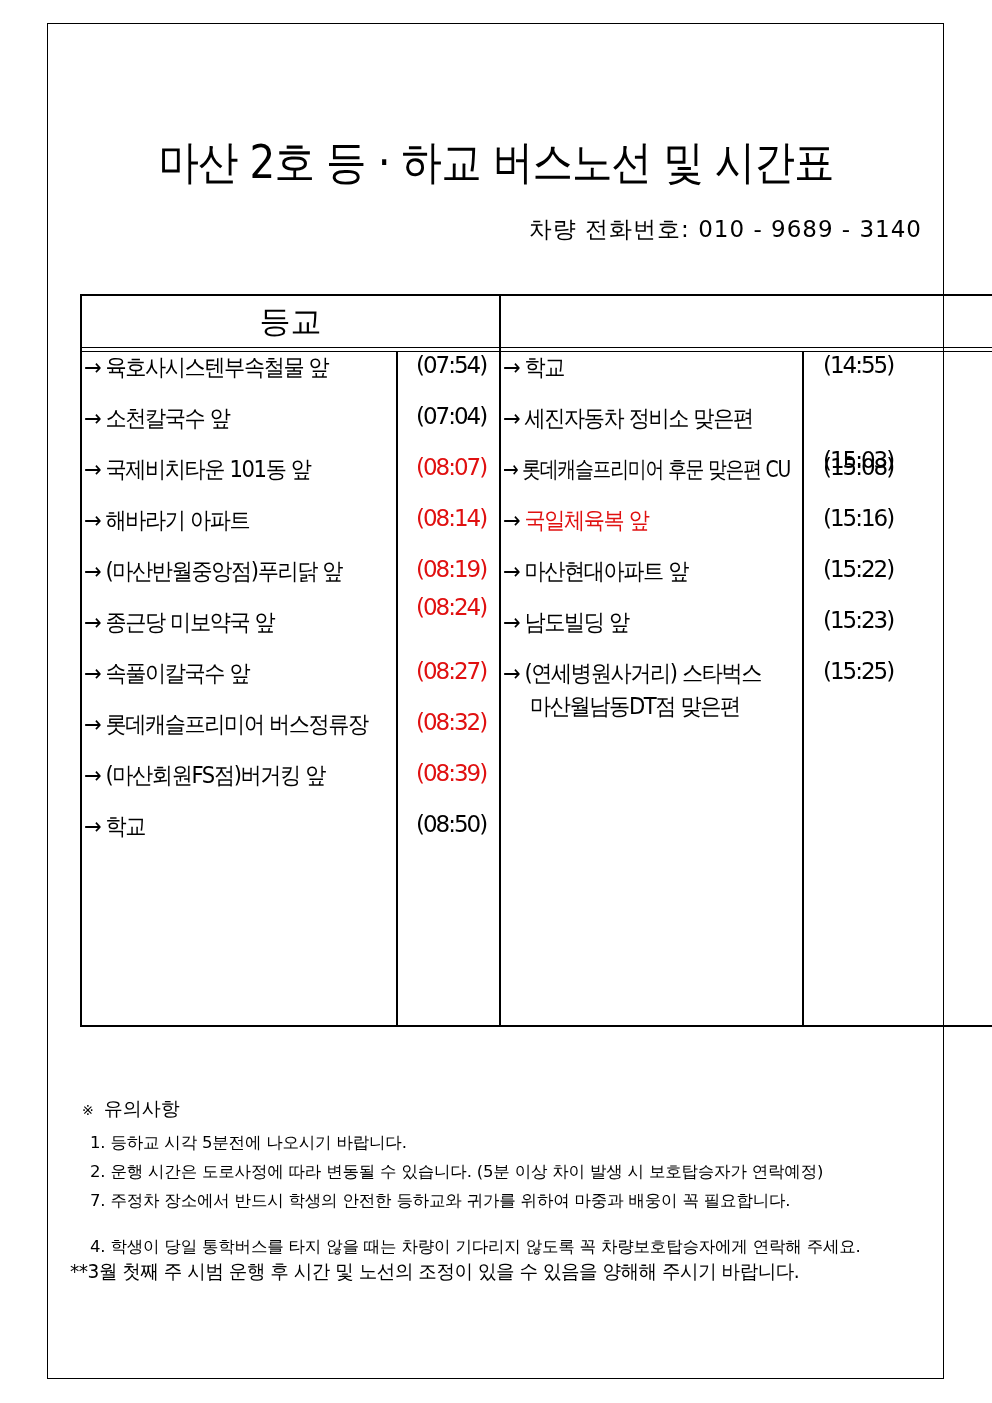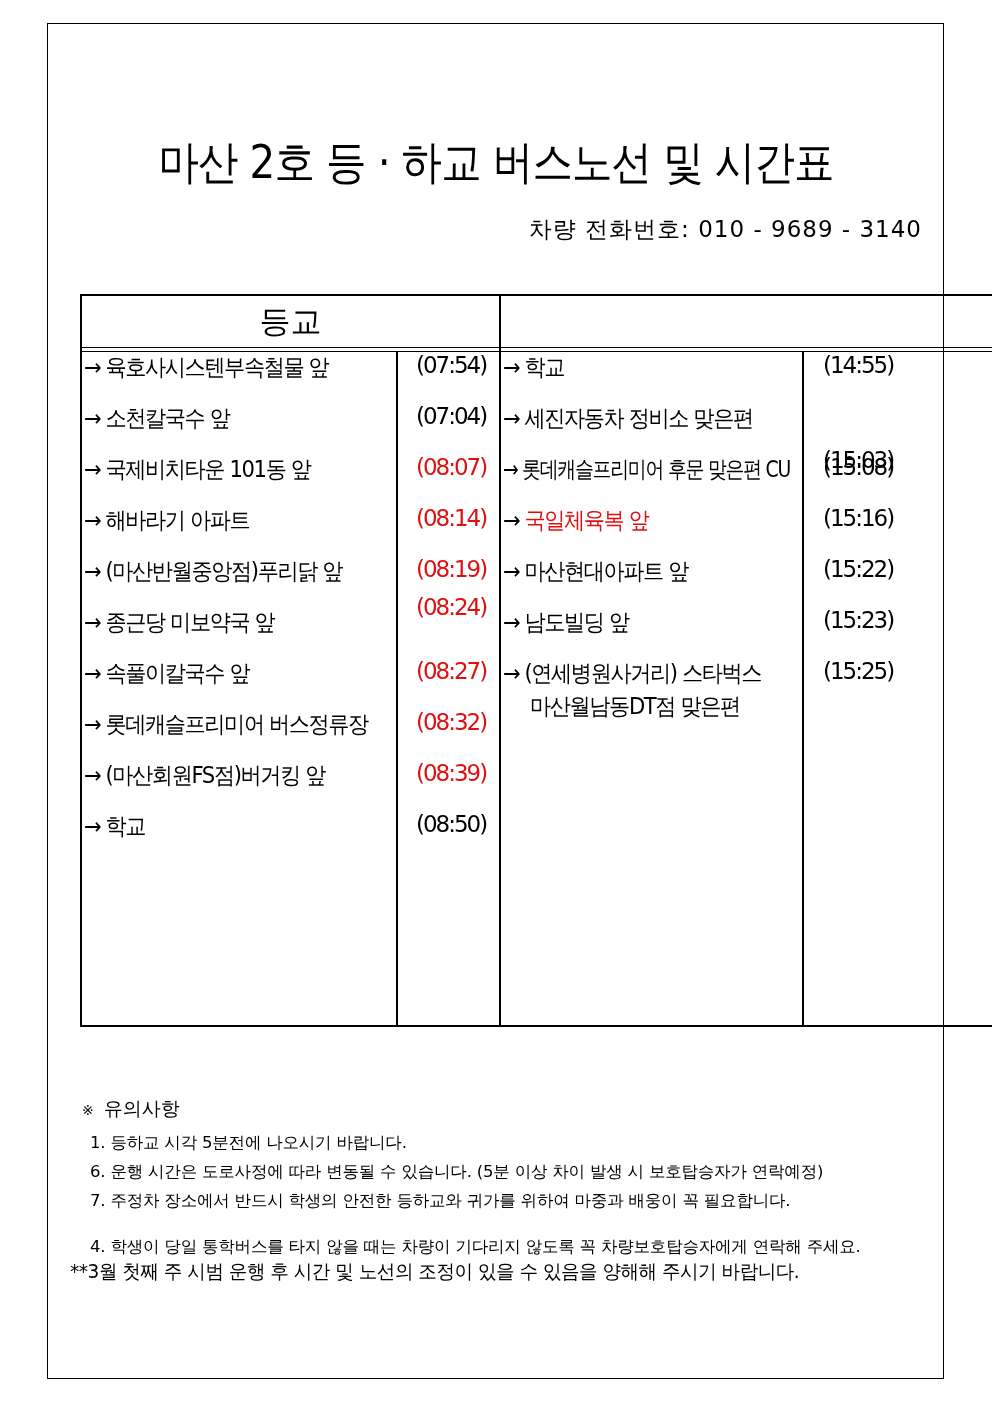--- a/index.html
+++ b/index.html
@@ -95,16 +95,16 @@
 
   <div class="stop" style="left:421px;top:362px;"><span class="arrow">→</span><span>(연세병원사거리) 스타벅스</span></div>
   <div class="stop" style="left:448px;top:395px;">마산월남동DT점 맞은편</div>
   <div class="time" style="left:741px;top:362px;">(15:25)</div>
 </div>
 
 <div class="notes-title">
   <span class="mark">※</span><span>유의사항</span>
 </div>
 <div class="note" style="top:1132px;">1. 등하교 시각 5분전에 나오시기 바랍니다.</div>
-<div class="note" style="top:1161px;">6. 운행 시간은 도로사정에 따라 변동될 수 있습니다. (5분 이상 차이 발생 시 보호탑승자가 연락예정)</div>
+<div class="note" style="top:1161px;">2. 운행 시간은 도로사정에 따라 변동될 수 있습니다. (5분 이상 차이 발생 시 보호탑승자가 연락예정)</div>
 <div class="note" style="top:1190px;">7. 주정차 장소에서 반드시 학생의 안전한 등하교와 귀가를 위하여 마중과 배웅이 꼭 필요합니다.</div>
 <div class="note" style="top:1220px;margin-top:16px;">4. 학생이 당일 통학버스를 타지 않을 때는 차량이 기다리지 않도록 꼭 차량보호탑승자에게 연락해 주세요.</div>
 <div class="footer-note">**3월 첫째 주 시범 운행 후 시간 및 노선의 조정이 있을 수 있음을 양해해 주시기 바랍니다.</div>
 
 </body></html>

